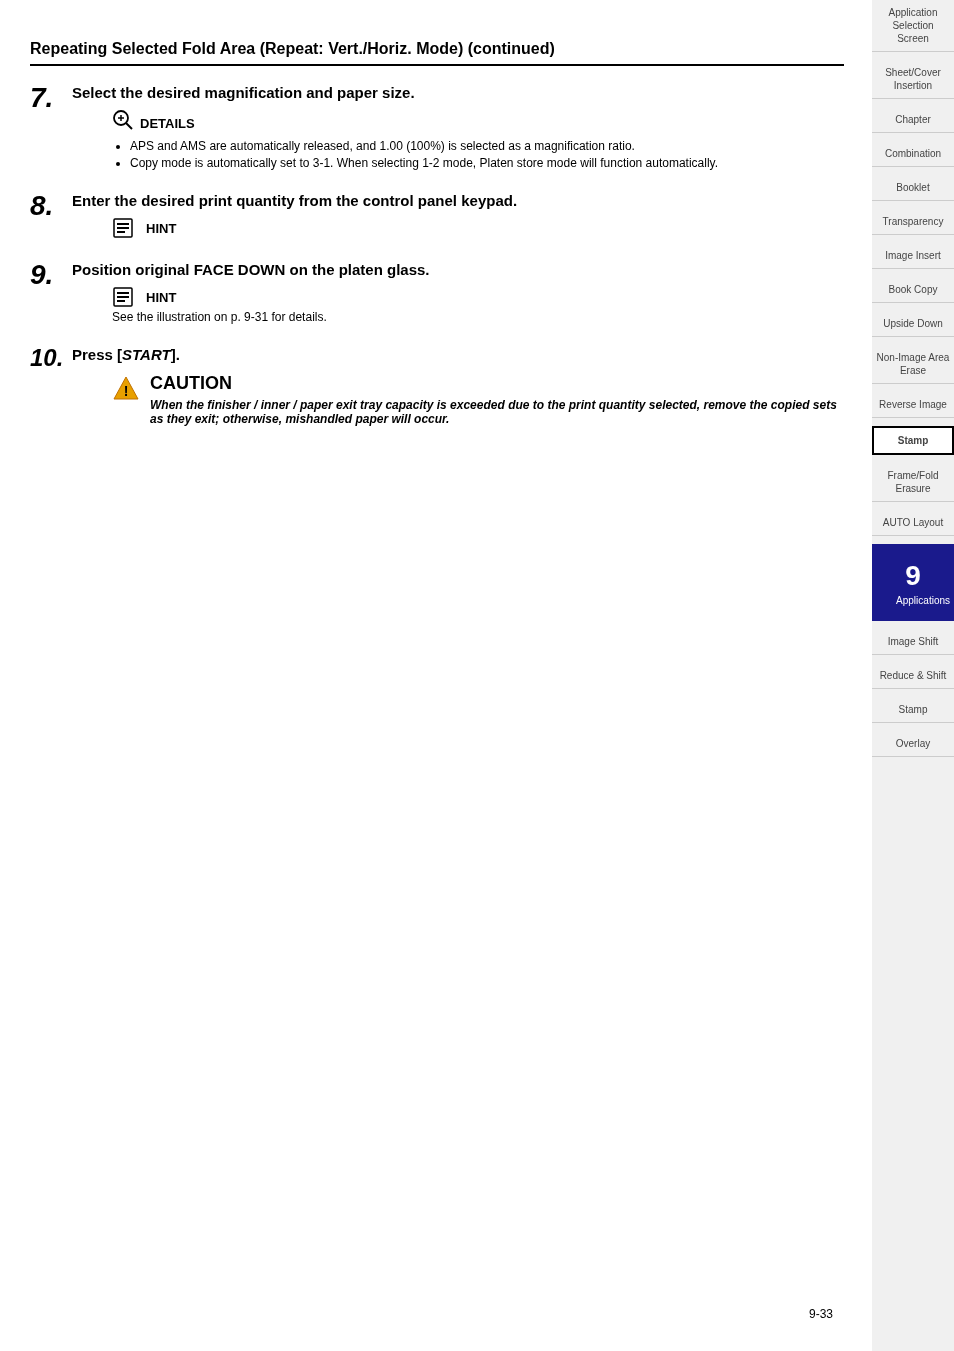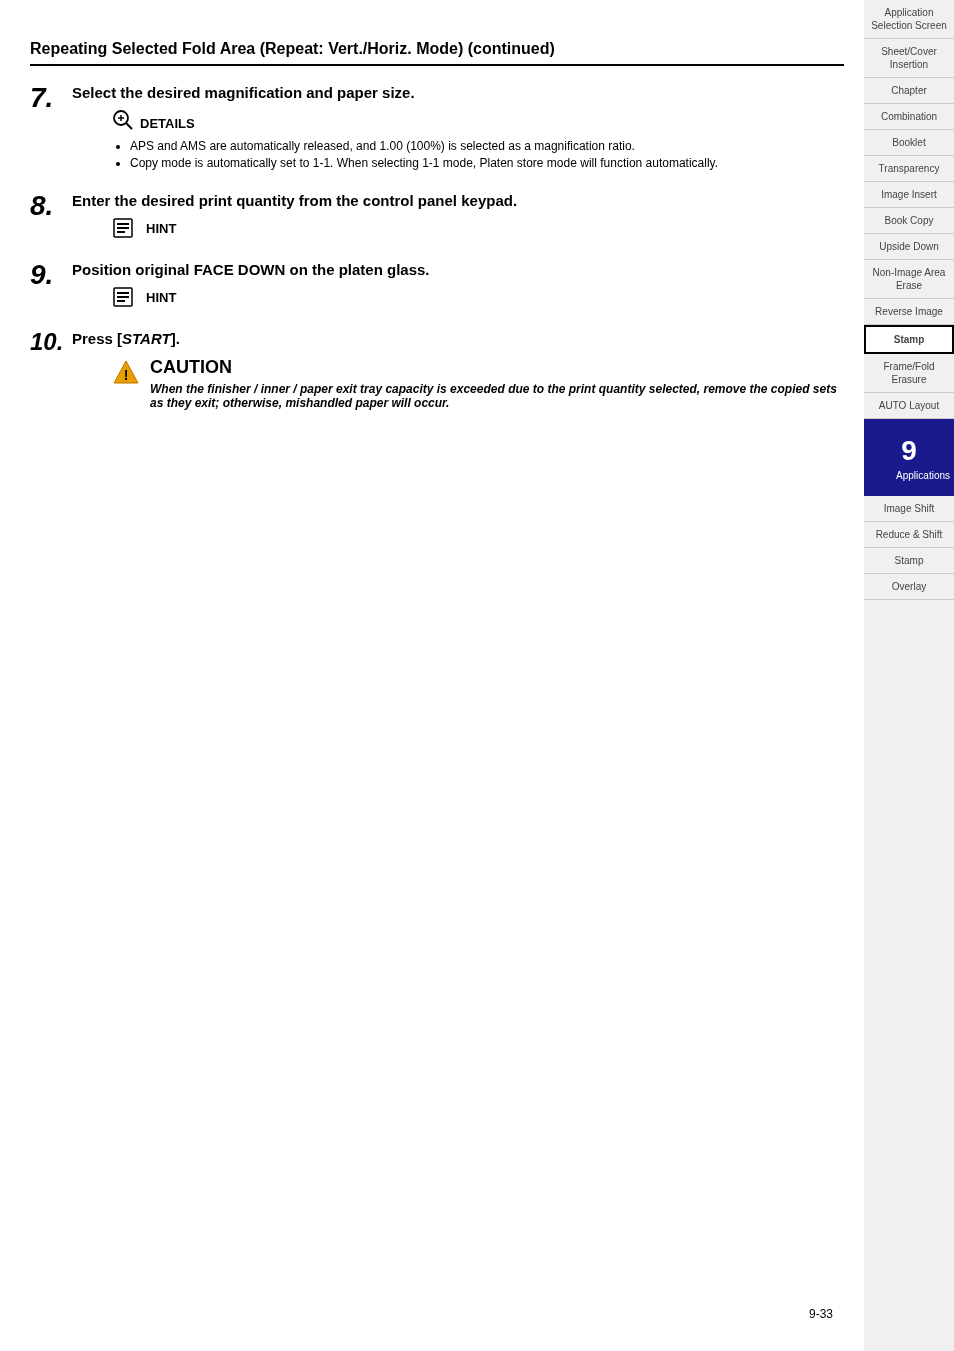--- a/index.html
+++ b/index.html
@@ -129,26 +129,27 @@
       font-size: 12px;
       font-weight: bold;
       font-style: italic;
     }
 
     
     .sidebar {
       position: absolute;
       top: 0;
       right: 0;
-      width: 90px;
+      width: 82px;
       height: 100%;
       background: #f0f0f0;
       display: flex;
       flex-direction: column;
       align-items: stretch;
+      gap: 8px;
     }
 
     .sidebar-item {
       text-align: center;
       padding: 6px 4px;
       font-size: 10px;
       color: #444;
       border-bottom: 1px solid #ccc;
       cursor: pointer;
       line-height: 1.3;
@@ -264,21 +265,21 @@
               <circle cx="9" cy="9" r="7" stroke="#000" stroke-width="1.8" fill="none"></circle>
               <line x1="14" y1="14" x2="20" y2="20" stroke="#000" stroke-width="2"></line>
               <line x1="6" y1="9" x2="12" y2="9" stroke="#000" stroke-width="1.5"></line>
               <line x1="9" y1="6" x2="9" y2="12" stroke="#000" stroke-width="1.5"></line>
             </svg>
           </span>
           <span>DETAILS</span>
         </div>
         <ul class="details-list">
           <li>APS and AMS are automatically released, and 1.00 (100%) is selected as a magnification ratio.</li>
-          <li>Copy mode is automatically set to 1-1. When selecting 1-1 mode, Platen store mode will function automatically.</li>
+          <li>Copy mode is automatically set to 3-1. When selecting 1-2 mode, Platen store mode will function automatically.</li>
         </ul>
       </div>
     </div>
   </div>
 
   <div class="step">
     <div class="step-number">8.</div>
     <div class="step-content">
       <div class="step-title">Enter the desired print quantity from the control panel keypad.</div>
       <div class="hint-box">
@@ -303,20 +304,21 @@
       <div class="hint-box">
         <div class="hint-header">
           <svg class="hint-icon" width="28" height="22" viewBox="0 0 28 22" fill="none" xmlns="http://www.w3.org/2000/svg">
             <rect x="2" y="2" width="18" height="18" rx="1" stroke="#000" stroke-width="1.5" fill="none"></rect>
             <rect x="5" y="6" width="12" height="2" fill="#000"></rect>
             <rect x="5" y="10" width="12" height="2" fill="#000"></rect>
             <rect x="5" y="14" width="8" height="2" fill="#000"></rect>
           </svg>
           <span>HINT</span>
         </div>
+        <div class="hint-text">See the illustration on p. 9-31 for details.</div>
       </div>
     </div>
   </div>
 
   <div class="step">
     <div class="step-number" style="font-size:24px;">10.</div>
     <div class="step-content">
       <div class="step-title">Press [<em>START</em>].</div>
       <div class="caution-box">
 

